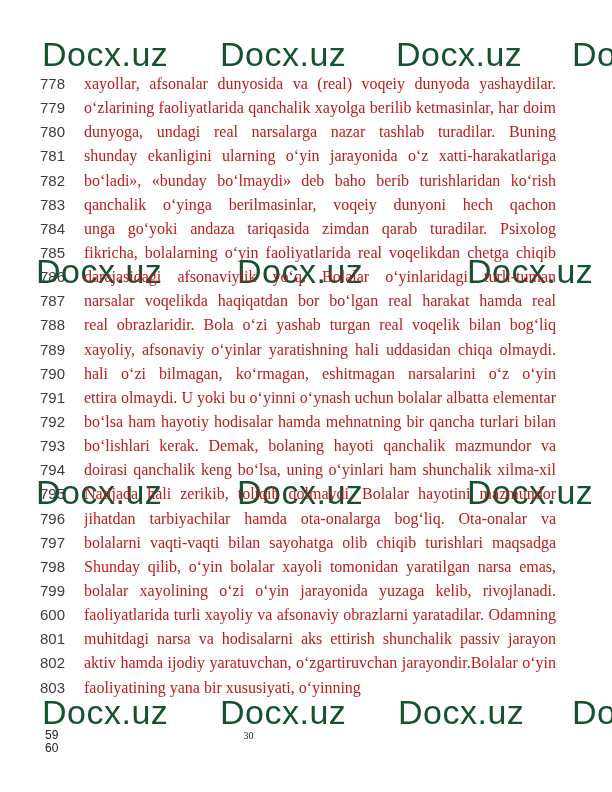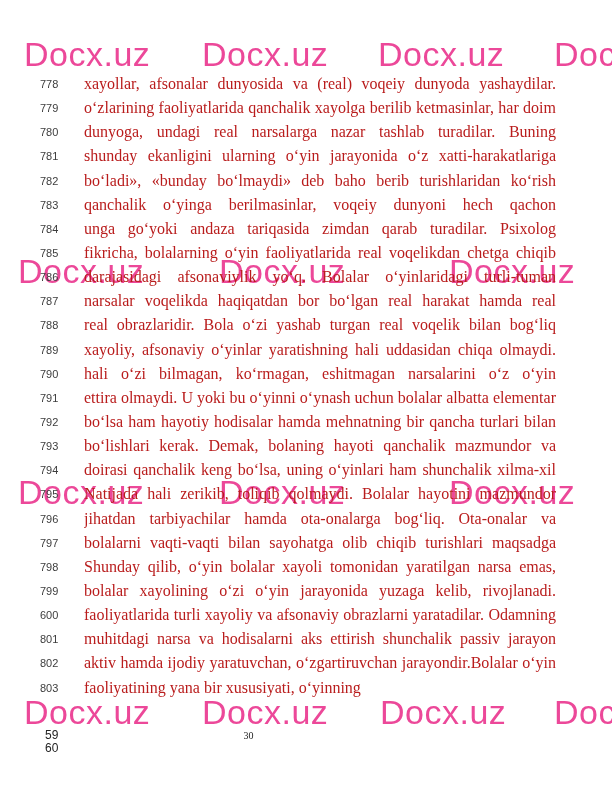--- a/index.html
+++ b/index.html
@@ -43,21 +43,21 @@
     display: flex;
     align-items: stretch;
     height: 24.15px;
     white-space: nowrap;
   }
   .line-num {
     flex: 0 0 17px;
     width: 17px;
     text-align: right;
     font-family: "Liberation Sans", "DejaVu Sans", sans-serif;
-    font-size: 11px;
+    font-size: 15px;
     line-height: 24.15px;
     color: #3d3d3d;
     margin-right: 5px;
   }
   .line-text {
     flex: 1 1 auto;
     min-width: 0;
     font-family: "Liberation Serif", "DejaVu Serif", serif;
     font-size: 16px;
     line-height: 24.15px;
@@ -92,21 +92,21 @@
     font-family: "Liberation Serif", "DejaVu Serif", serif;
     font-size: 10px;
     color: #1c1c1c;
   }
 </style>
 </head>
 <body>
 
 <div class="page">
 
-  <div class="wm-layer" style="color: #ec4899;">
+  <div class="wm-layer" style="color: #14532d; margin-left: 18px;">
       <span class="wm" style="left: 24px; top: 37px;">Docx.uz</span>
       <span class="wm" style="left: 202px; top: 37px;">Docx.uz</span>
       <span class="wm" style="left: 378px; top: 37px;">Docx.uz</span>
       <span class="wm" style="left: 554px; top: 37px;">Docx.uz</span>
       <span class="wm" style="left: 18px; top: 254px;">Docx.uz</span>
       <span class="wm" style="left: 219px; top: 254px;">Docx.uz</span>
       <span class="wm" style="left: 449px; top: 254px;">Docx.uz</span>
       <span class="wm" style="left: 18px; top: 475px;">Docx.uz</span>
       <span class="wm" style="left: 219px; top: 475px;">Docx.uz</span>
       <span class="wm" style="left: 449px; top: 475px;">Docx.uz</span>

